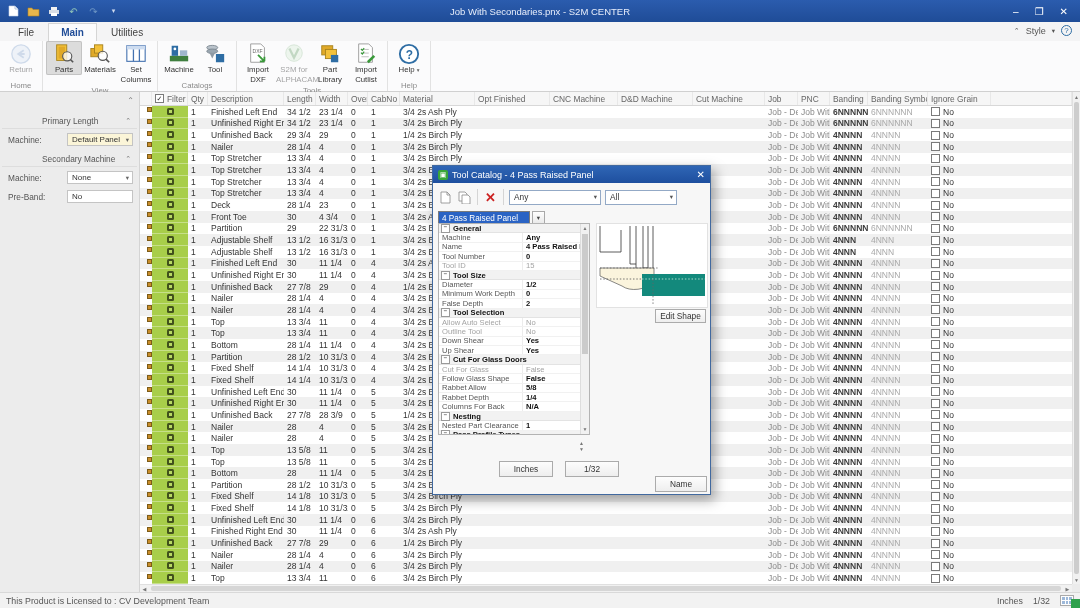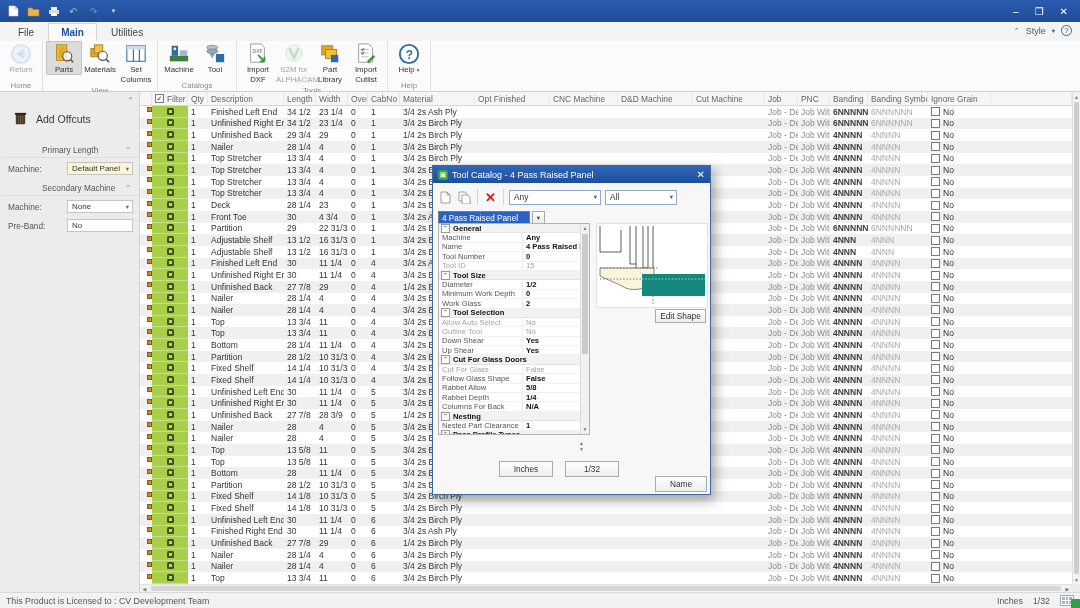--- a/index.html
+++ b/index.html
@@ -132,20 +132,21 @@
           <svg width="12" height="11" viewBox="0 0 12 11">
             <rect x="3" y="1" width="6" height="3" fill="#f2f2f2"></rect>
             <rect x="1" y="4" width="10" height="4" fill="#d9dee6"></rect>
             <rect x="3" y="7" width="6" height="3" fill="#fff"></rect>
           </svg>
         </span>
       <span class="qi" style="color:#8fc3b8;font-size:10px;">↶</span>
       <span class="qi" style="color:#6d95c4;font-size:10px;">↷</span>
       <span class="qi" style="color:#cdd9ee;font-size:7px;">▾</span>
     </div>
+    <div class="title">Job With Secondaries.pnx - S2M CENTER</div>
     <div class="winbtns">
       <span>–</span>
       <span>❐</span>
       <span>✕</span>
     </div>
   </div>
 
   <div class="ribbon">
     <div class="tabs">
       <div class="tab">File</div>
@@ -307,30 +308,20 @@
           </div>
         </div>
         <div class="rglabel">Help</div>
       </div>
     </div>
   </div>
 
   <div class="sidebar">
     <span class="sb-collapse">⌃</span>
     <div style="height:12px;"></div>
-    <div class="sb-item">
-      <span>
-          <svg width="15" height="15" viewBox="0 0 16 16">
-            <rect x="3" y="3" width="10" height="11" rx="1" fill="#4a3b2a"></rect>
-            <rect x="2" y="2" width="12" height="2" fill="#2f2517"></rect>
-            <path d="M6 5v8M8 5v8M10 5v8" stroke="#6b5a45" stroke-width="1"></path>
-          </svg>
-        </span>
-      <span>Add Offcuts</span>
-    </div>
     <div style="height:6px;"></div>
     <div class="sb-sechdr">
       <span>Primary Length</span>
       <span class="chev">⌃</span>
     </div>
     <div class="sb-row">
       <span>Machine:</span>
       <span class="ctrl yellow">
         <span>Default Panel</span>
         <span class="dd">▾</span>
@@ -1679,21 +1670,21 @@
           <div class="pg-row pg-cat"><div class="pg-exp">−</div>Tool Size</div>
           <div class="pg-row">
             <div class="pg-name">Diameter</div>
             <div class="pg-val">1/2</div>
           </div>
           <div class="pg-row">
             <div class="pg-name">Minimum Work Depth</div>
             <div class="pg-val">0</div>
           </div>
           <div class="pg-row">
-            <div class="pg-name">Work Glass</div>
+            <div class="pg-name">False Depth</div>
             <div class="pg-val">2</div>
           </div>
           <div class="pg-row pg-cat"><div class="pg-exp">−</div>Tool Selection</div>
           <div class="pg-row muted">
             <div class="pg-name">Allow Auto Select</div>
             <div class="pg-val">No</div>
           </div>
           <div class="pg-row muted">
             <div class="pg-name">Outline Tool</div>
             <div class="pg-val">No</div>

